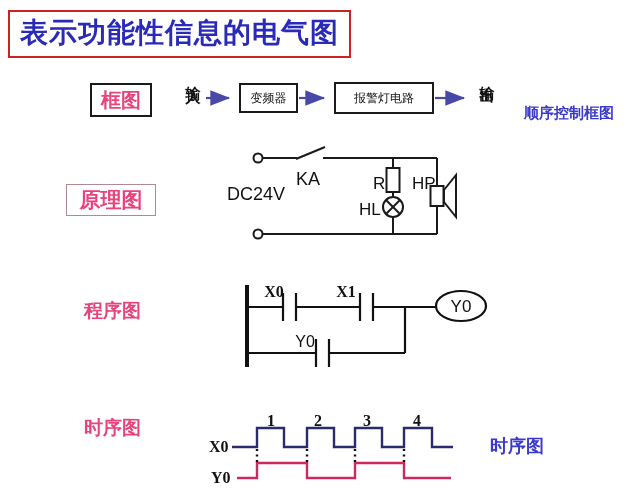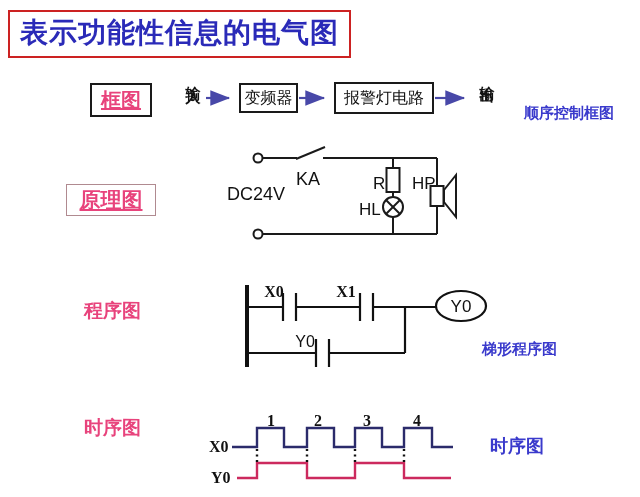--- a/index.html
+++ b/index.html
@@ -8,29 +8,29 @@
     --x0:#2b2b6b; --y0:#cc2a5e;
   }
   html,body{margin:0;padding:0;background:#fff;}
   .canvas{position:relative;width:640px;height:497px;background:#fff;overflow:hidden;
           font-family:"Liberation Sans",sans-serif;}
   .abs{position:absolute;text-align:right;}
   .title-box{left:8px;top:10px;border:2px solid var(--title-red);padding:2px 10px 4px 10px;
              font-family:"Liberation Serif",serif;font-weight:bold;font-size:28px;
              color:var(--title-blue);letter-spacing:1px;white-space:nowrap;}
   .sec-box{display:flex;align-items:center;justify-content:center;color:var(--pink);
-           font-weight:bold;white-space:nowrap;text-decoration:underline;}
+           font-weight:bold;white-space:nowrap;}
   .frame-box{left:90px;top:83px;width:58px;height:30px;border:2px solid var(--ink);font-size:20px;}
   .schem-box{left:66px;top:184px;width:88px;height:30px;border:1px solid #b08a90;font-size:21px;}
   .plain-pink{color:var(--pink);font-weight:bold;font-size:19px;white-space:nowrap;}
   .cap{color:var(--cap-blue);font-weight:bold;font-size:15px;white-space:nowrap;}
   .vtext{writing-mode:vertical-rl;text-orientation:upright;font-size:15px;font-weight:600;
          color:#111;line-height:18px;letter-spacing:2px;}
   .bbox{display:flex;align-items:center;justify-content:center;border:2px solid var(--ink);
-        color:#111;font-size:16px;font-weight:500;white-space:nowrap;background:#fff;}
+        color:#111;font-size:12px;font-weight:500;white-space:nowrap;background:#fff;}
   svg{position:absolute;left:0;top:0;}
   svg text{font-family:"Liberation Sans",sans-serif;}
   .sv-serif{font-family:"Liberation Serif",serif !important;font-weight:bold;}
 </style>
 </head>
 <body>
 
 <div class="canvas">
 
   <div class="abs title-box">
@@ -45,21 +45,20 @@
   <div class="abs vtext" style="left:184px;top:74px">输入</div>
   <div class="abs bbox" style="left:239px;top:83px;width:55px;height:26px">
     <span>变频器</span>
   </div>
   <div class="abs bbox" style="left:334px;top:82px;width:96px;height:28px">
     <span>报警灯电路</span>
   </div>
   <div class="abs vtext" style="left:478px;top:74px">输出</div>
   <div class="abs cap" style="left:524px;top:104px">顺序控制框图</div>
 
-  <div class="abs cap" style="left:482px;top:340px">梯形程序图</div>
   <div class="abs cap" style="left:490px;top:434px;font-size:18px">时序图</div>
 
   <svg width="640" height="497" viewBox="0 0 640 497">
     <defs>
       <marker id="arr" markerWidth="10" markerHeight="8" refX="8.5" refY="3.5" orient="auto">
         <path d="M0,0 L9,3.5 L0,7 Z" fill="#4848a8"></path>
       </marker>
     </defs>
 
     <g stroke="#4848a8" stroke-width="2.2">

